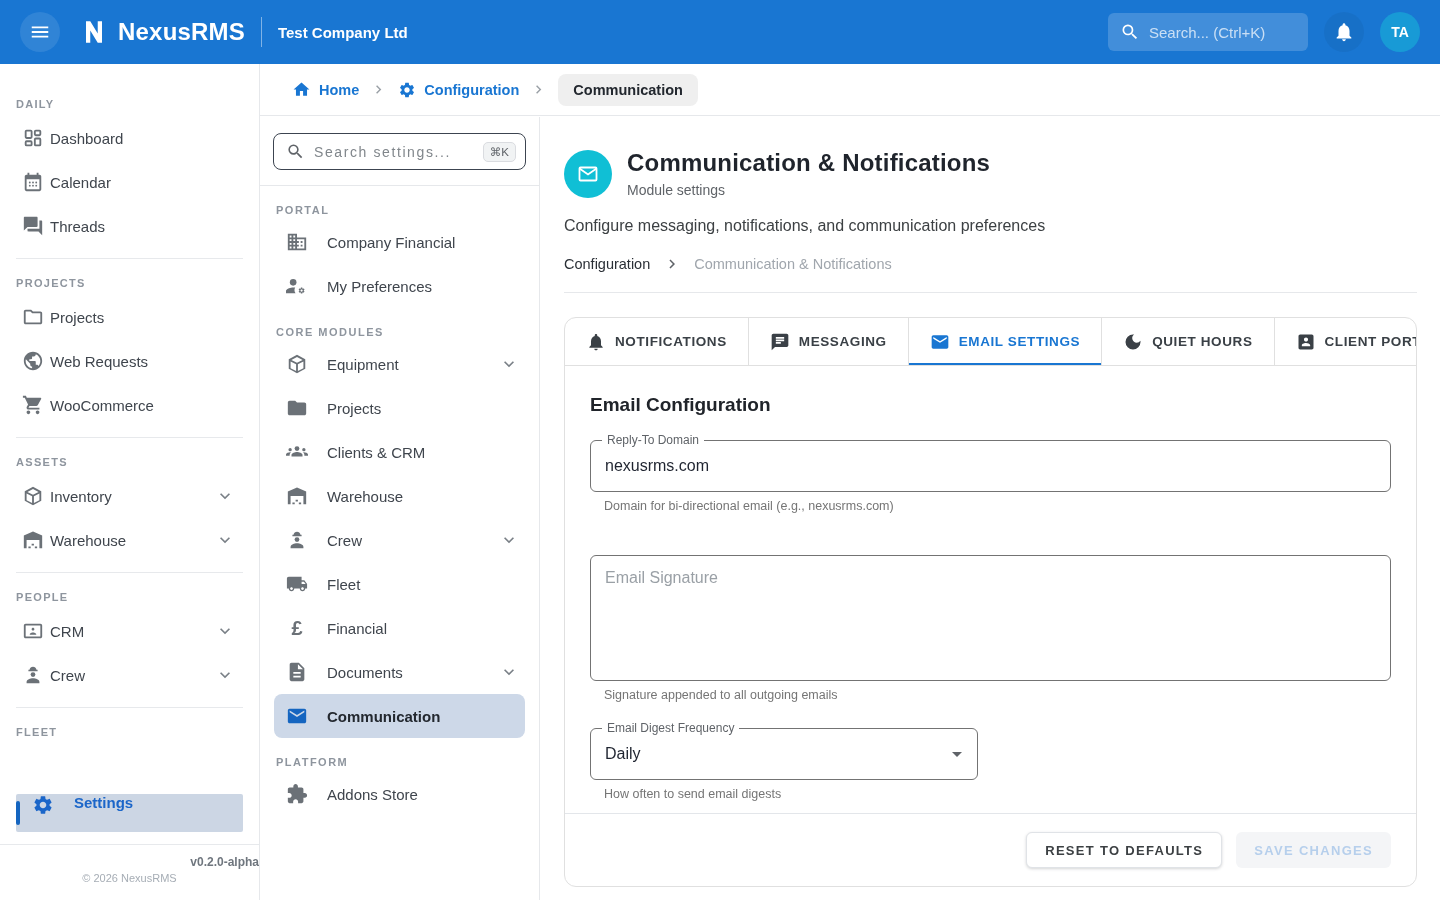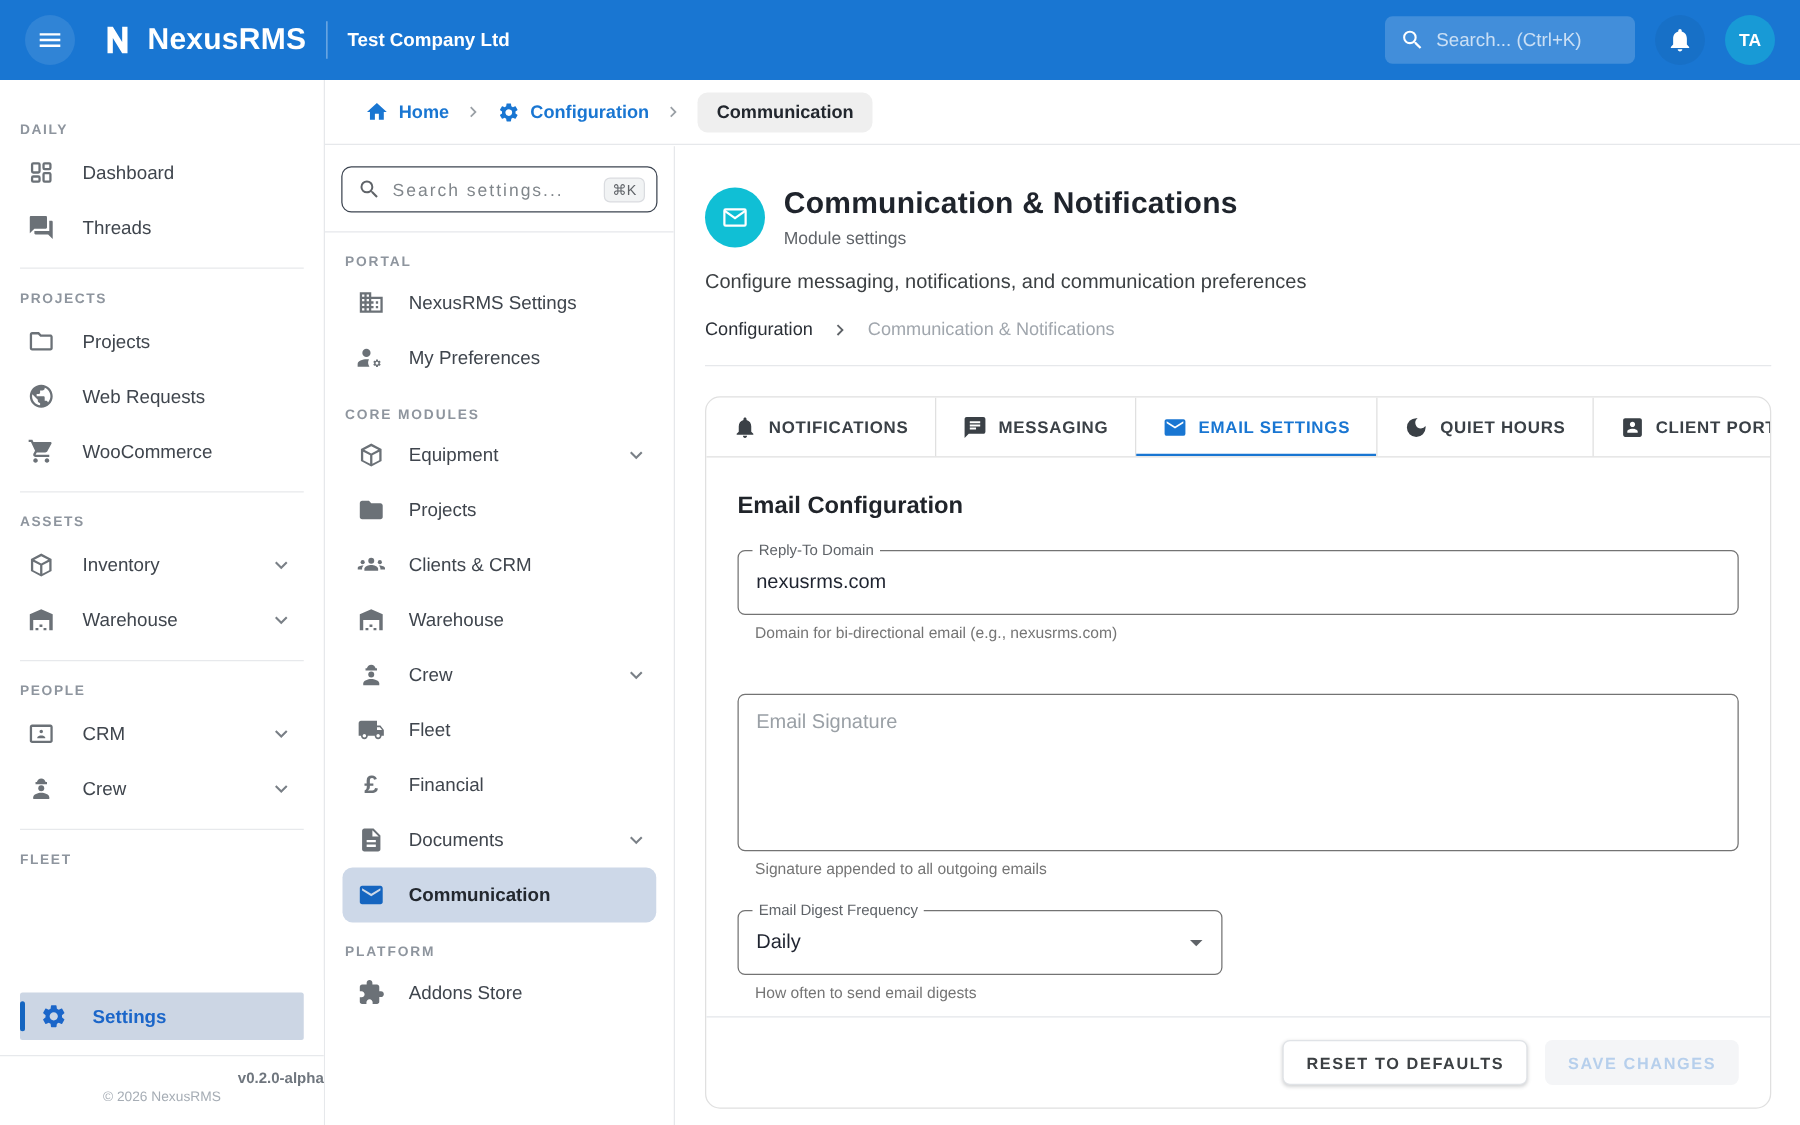--- a/index.html
+++ b/index.html
@@ -28,25 +28,25 @@
   .topbar-search input::placeholder{color:rgba(255,255,255,.72)}
   .bell-btn{width:40px;height:40px;border-radius:50%;background:rgba(0,0,0,.05);display:flex;align-items:center;justify-content:center;margin-left:16px;color:#fff;cursor:pointer}
   .avatar{width:40px;height:40px;border-radius:50%;background:#189ad6;display:flex;align-items:center;justify-content:center;font-size:14px;font-weight:600;margin-left:16px;cursor:pointer}
 
   
   .side{position:fixed;top:64px;left:0;width:260px;height:836px;background:#fff;border-right:1px solid var(--soft-border);z-index:10}
   .side-scroll{height:100%;overflow:hidden;padding-top:16px}
   .sec-label{margin:18px 16px 6px;font-size:11px;font-weight:700;color:var(--label);letter-spacing:1.3px}
   .side-item{height:44px;display:flex;align-items:center;padding:0 24px 0 22px;font-size:15px;color:var(--txt);cursor:pointer}
   .side-item .icon{color:#6b7177}
-  .side-item .lbl{margin-left:22px}
+  .side-item .lbl{margin-left:6px}
   .side-item .chev{margin-left:auto;color:#7a8087}
   .side-div{height:1px;background:#e7e9ec;margin:10px 16px}
   .side-pinned{position:absolute;left:0;right:0;bottom:0;height:116px;background:#fff}
-  .settings-btn{margin:10px 16px 0;height:38px;border-radius:2px;background:#ccd6e4;display:flex;align-items:center;position:relative;cursor:pointer}
+  .settings-btn{margin:10px 16px 0;height:38px;border-radius:2px;background:#ccd6e4;display:flex;align-items:flex-start;position:relative;cursor:pointer}
   .settings-accent{position:absolute;left:0;top:7px;bottom:7px;width:4px;border-radius:2px;background:var(--primary-dark)}
   .settings-btn .icon{color:#1b66c9;margin-left:16px}
   .settings-btn .lbl{margin-left:20px;font-size:15px;font-weight:600;color:#1b66c9}
   .side-pinned-div{margin-top:12px;height:1px;background:#e7e9ec}
   .version{text-align:right;margin-top:10px;font-size:12px;font-weight:600;color:#6f767e}
   .copyright{text-align:center;margin-top:3px;font-size:11px;color:#a6adb5}
 
   
   .crumb-row{position:fixed;top:64px;left:260px;width:1180px;height:52px;background:#fff;border-bottom:1px solid var(--soft-border);display:flex;align-items:center;padding-left:32px;z-index:20}
   .crumb-link{display:flex;align-items:center;gap:8px;color:var(--primary);font-size:14.5px;font-weight:600;cursor:pointer}
@@ -160,20 +160,34 @@
               <rect x="14" y="12.5" width="6" height="7.5" rx="1"></rect>
               <rect x="4" y="15.5" width="6.5" height="4.5" rx="1"></rect>
             </g>
           </svg>
         </span>
         <span class="lbl">Dashboard</span>
       </div>
       <div class="side-item">
         <span class="icon">
           <svg width="22" height="22" viewBox="0 0 24 24" fill="currentColor">
+            <path d="M19 4h-1V2h-2v2H8V2H6v2H5c-1.1 0-2 .9-2 2v14c0 1.1.9 2 2 2h14c1.1 0 2-.9 2-2V6c0-1.1-.9-2-2-2zm0 16H5V9h14v11z"></path>
+            <circle cx="8.5" cy="12.5" r="1"></circle>
+            <circle cx="12" cy="12.5" r="1"></circle>
+            <circle cx="15.5" cy="12.5" r="1"></circle>
+            <circle cx="8.5" cy="16" r="1"></circle>
+            <circle cx="12" cy="16" r="1"></circle>
+            <circle cx="15.5" cy="16" r="1"></circle>
+          </svg>
+        </span>
+        <span class="lbl">Calendar</span>
+      </div>
+      <div class="side-item">
+        <span class="icon">
+          <svg width="22" height="22" viewBox="0 0 24 24" fill="currentColor">
             <path d="M21 6h-2v9H6v2c0 .55.45 1 1 1h11l4 4V7c0-.55-.45-1-1-1zm-4 6V3c0-.55-.45-1-1-1H3c-.55 0-1 .45-1 1v14l4-4h10c.55 0 1-.45 1-1z"></path>
           </svg>
         </span>
         <span class="lbl">Threads</span>
       </div>
       <div class="side-div"></div>
       <div class="sec-label">PROJECTS</div>
       <div class="side-item">
         <span class="icon">
           <svg width="22" height="22" viewBox="0 0 24 24" fill="currentColor">
@@ -317,21 +331,21 @@
   </div>
   <div class="sn-div"></div>
   <div id="settings-sections">
       <div class="sn-label">PORTAL</div>
       <div class="sn-item">
         <span class="icon">
           <svg width="22" height="22" viewBox="0 0 24 24" fill="currentColor">
             <path d="M12 7V3H2v18h20V7H12zM6 19H4v-2h2v2zm0-4H4v-2h2v2zm0-4H4V9h2v2zm0-4H4V5h2v2zm4 12H8v-2h2v2zm0-4H8v-2h2v2zm0-4H8V9h2v2zm0-4H8V5h2v2zm10 12h-8v-2h2v-2h-2v-2h2v-2h-2V9h8v10zm-2-8h-2v2h2v-2zm0 4h-2v2h2v-2z"></path>
           </svg>
         </span>
-        <span class="lbl">NexusRMS Settings</span>
+        <span class="lbl">Company Financial</span>
       </div>
       <div class="sn-item">
         <span class="icon">
           <svg width="22" height="22" viewBox="0 0 24 24" fill="currentColor">
             <g transform="translate(-2.2 0)">
               <circle cx="10" cy="8" r="3.6"></circle>
               <path d="M10 13.5c-3.1 0-8 1.5-8 4.5v2h10.6a6.3 6.3 0 0 1-.4-6.4c-.7-.07-1.5-.1-2.2-.1z"></path>
             </g>
             <g transform="translate(17 17) scale(0.34) translate(-12 -12)">
               <path d="M19.14 12.94c.04-.3.06-.61.06-.94 0-.32-.02-.64-.07-.94l2.03-1.58c.18-.14.23-.41.12-.61l-1.92-3.32c-.12-.22-.37-.29-.59-.22l-2.39.96c-.5-.38-1.03-.7-1.62-.94l-.36-2.54c-.04-.24-.24-.41-.48-.41h-3.84c-.24 0-.43.17-.47.41l-.36 2.54c-.59.24-1.13.57-1.62.94l-2.39-.96c-.22-.08-.47 0-.59.22L2.74 8.87c-.12.21-.08.47.12.61l2.03 1.58c-.05.3-.09.63-.09.94s.02.64.07.94l-2.03 1.58c-.18.14-.23.41-.12.61l1.92 3.32c.12.22.37.29.59.22l2.39-.96c.5.38 1.03.7 1.62.94l.36 2.54c.05.24.24.41.48.41h3.84c.24 0 .44-.17.47-.41l.36-2.54c.59-.24 1.13-.56 1.62-.94l2.39.96c.22.08.47 0 .59-.22l1.92-3.32c.12-.22.07-.47-.12-.61l-2.01-1.58zM12 15.6c-1.98 0-3.6-1.62-3.6-3.6s1.62-3.6 3.6-3.6 3.6 1.62 3.6 3.6-1.62 3.6-3.6 3.6z"></path>

